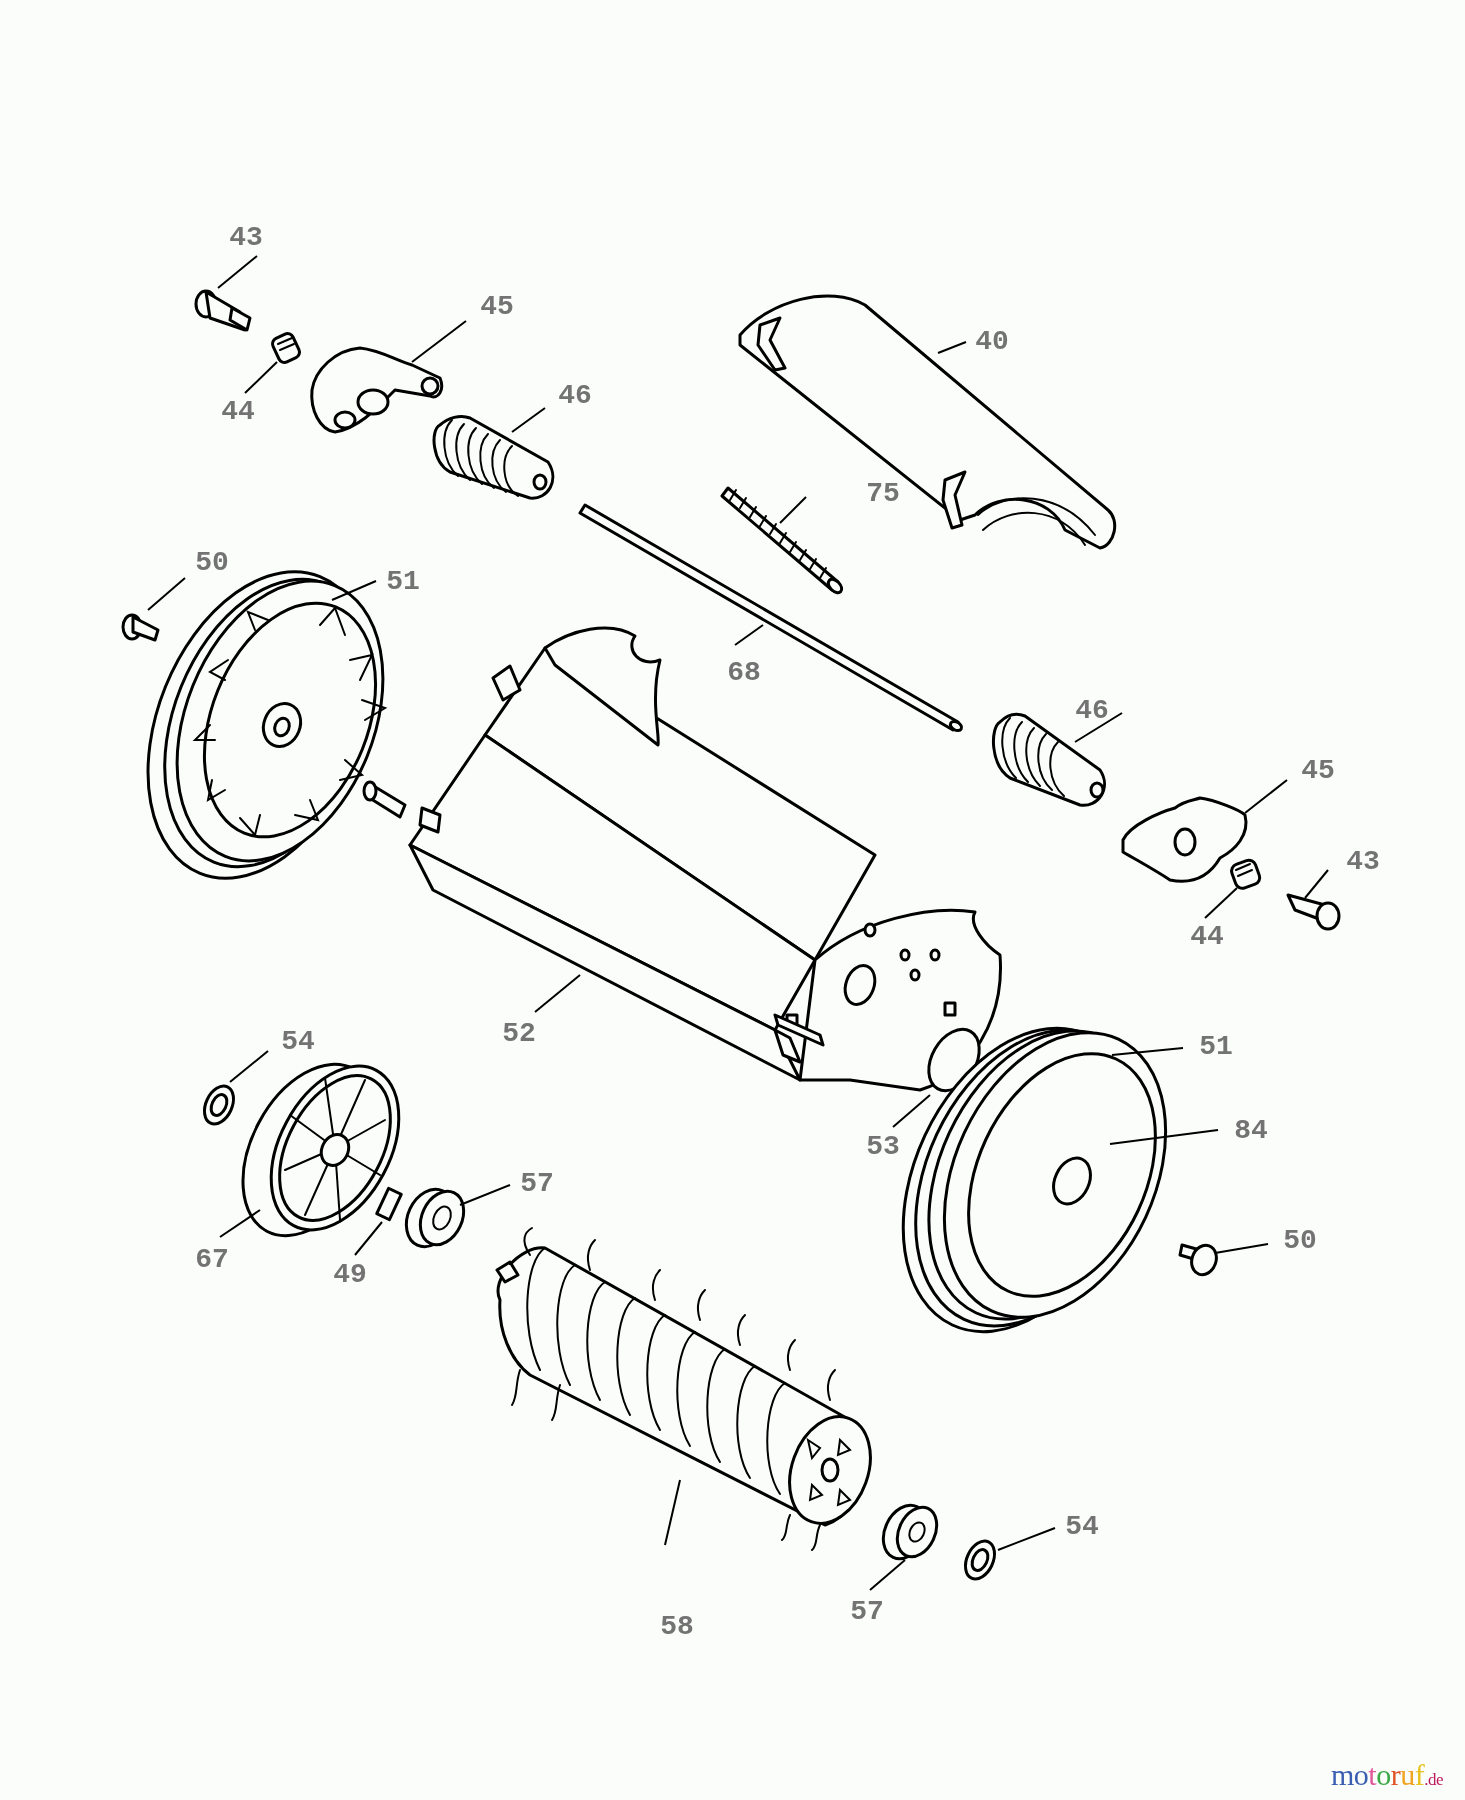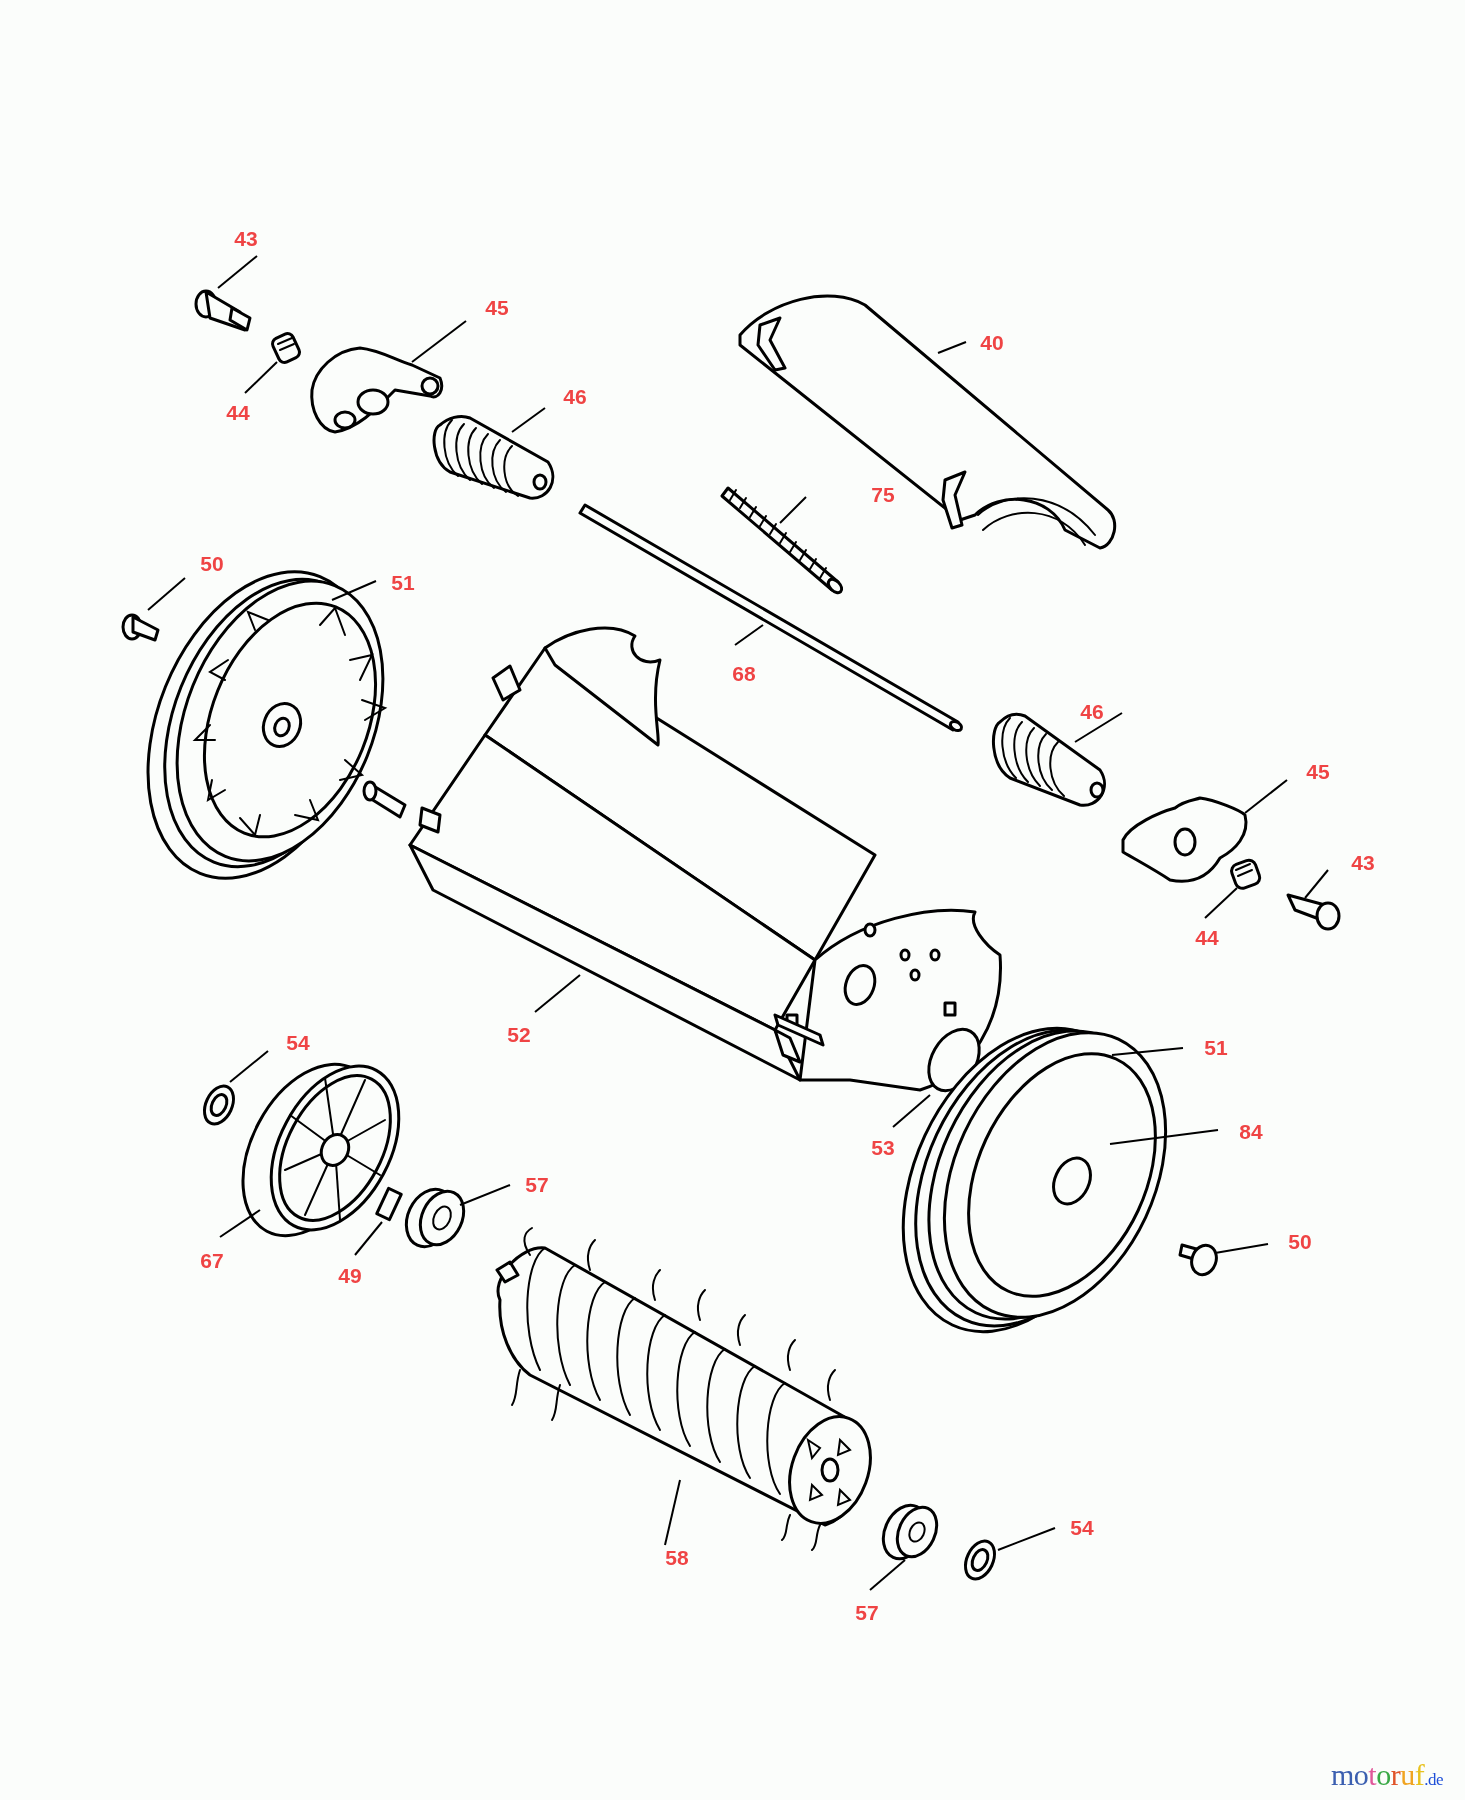--- a/index.html
+++ b/index.html
@@ -6,29 +6,29 @@
   body {
     width: 1465px; height: 1800px; position: relative; overflow: hidden;
     background: #fbfdfb;
     font-family: "Liberation Sans", sans-serif;
   }
   #diagram { position: absolute; left: 0; top: 0; width: 1465px; height: 1800px; }
   .part { fill: #fbfdfb; stroke: #000; stroke-width: 3; stroke-linejoin: round; stroke-linecap: round; }
   .thin { fill: none; stroke: #000; stroke-width: 2; stroke-linecap: round; }
   .leader { stroke: #000; stroke-width: 2; }
   .plabel {
-    position: absolute; font-family: Liberation Sans, sans-serif;
-    font-weight: bold; font-size: 21px; color: #ef4444; line-height: 1;
+    position: absolute; font-family: Liberation Mono, monospace;
+    font-weight: bold; font-size: 28px; color: #737373; line-height: 1;
     transform: translate(-50%, -50%); white-space: nowrap;
   }
   #logo {
     position: absolute; right: 22px; bottom: 8px;
     font-family: "Liberation Serif", serif; font-size: 30px; letter-spacing: -0.5px;
   }
-  #logo .suffix { font-size: 17px; color: #1d4ed8; }
+  #logo .suffix { font-size: 17px; color: #be185d; }
   #logo .c0 { color: #3b5fb0; } #logo .c1 { color: #3b5fb0; }
   #logo .c2 { color: #e0589a; } #logo .c3 { color: #39a845; }
   #logo .c4 { color: #e0542a; } #logo .c5 { color: #f0a422; }
   #logo .c6 { color: #e8c21f; }
 </style>
 </head>
 <body>
 
 <svg id="diagram" viewBox="0 0 1465 1800" xmlns="http://www.w3.org/2000/svg">
 
@@ -306,19 +306,19 @@
     <div class="plabel" style="left: 519px; top: 1034px;">52</div>
     <div class="plabel" style="left: 298px; top: 1042px;">54</div>
     <div class="plabel" style="left: 1216px; top: 1047px;">51</div>
     <div class="plabel" style="left: 1251px; top: 1131px;">84</div>
     <div class="plabel" style="left: 883px; top: 1147px; text-align: center;">53</div>
     <div class="plabel" style="left: 537px; top: 1184px;">57</div>
     <div class="plabel" style="left: 212px; top: 1260px;">67</div>
     <div class="plabel" style="left: 350px; top: 1275px;">49</div>
     <div class="plabel" style="left: 1300px; top: 1241px;">50</div>
     <div class="plabel" style="left: 1082px; top: 1527px;">54</div>
-    <div class="plabel" style="left: 677px; top: 1557px;">58</div>
+    <div class="plabel" style="left: 677px; top: 1627px;">58</div>
     <div class="plabel" style="left: 867px; top: 1612px;">57</div>
   </div>
 
 <div id="logo">
   <span class="c0">m</span><span class="c1">o</span><span class="c2">t</span><span class="c3">o</span><span class="c4">r</span><span class="c5">u</span><span class="c6">f</span><span class="suffix">.de</span>
 </div>
 
 </body></html>

